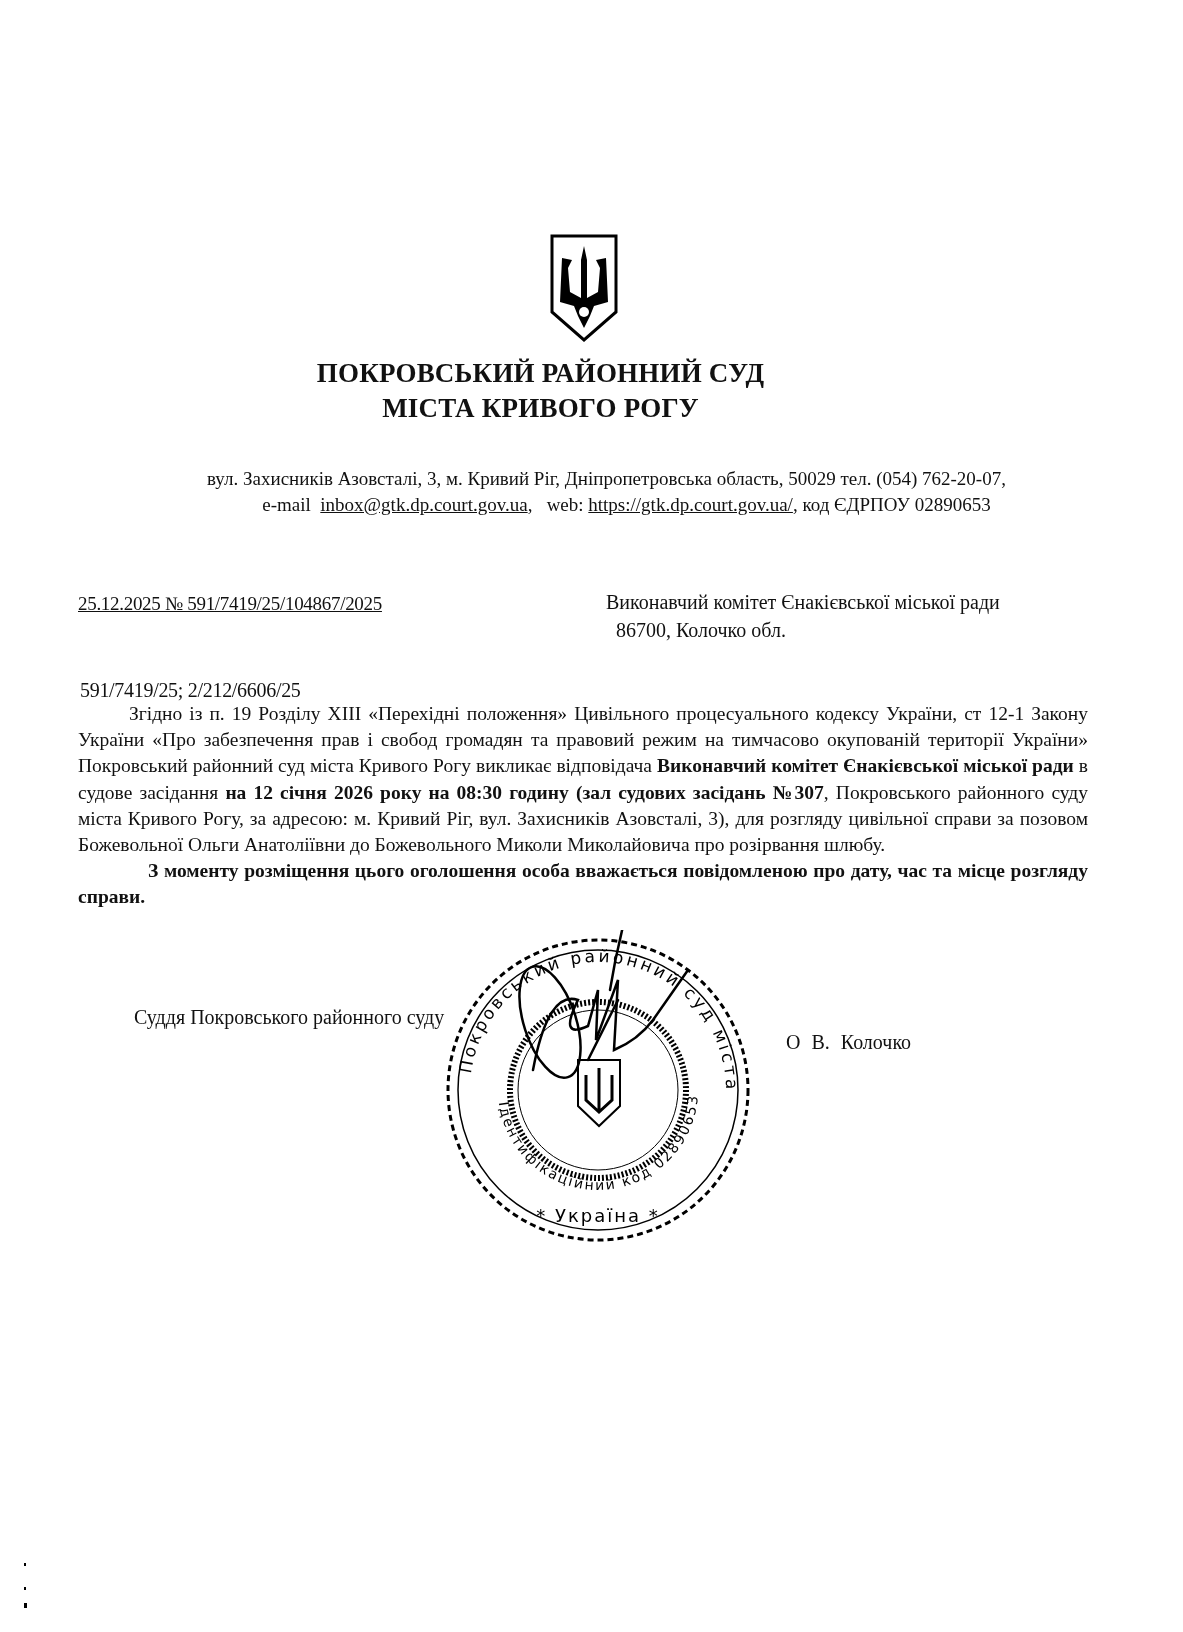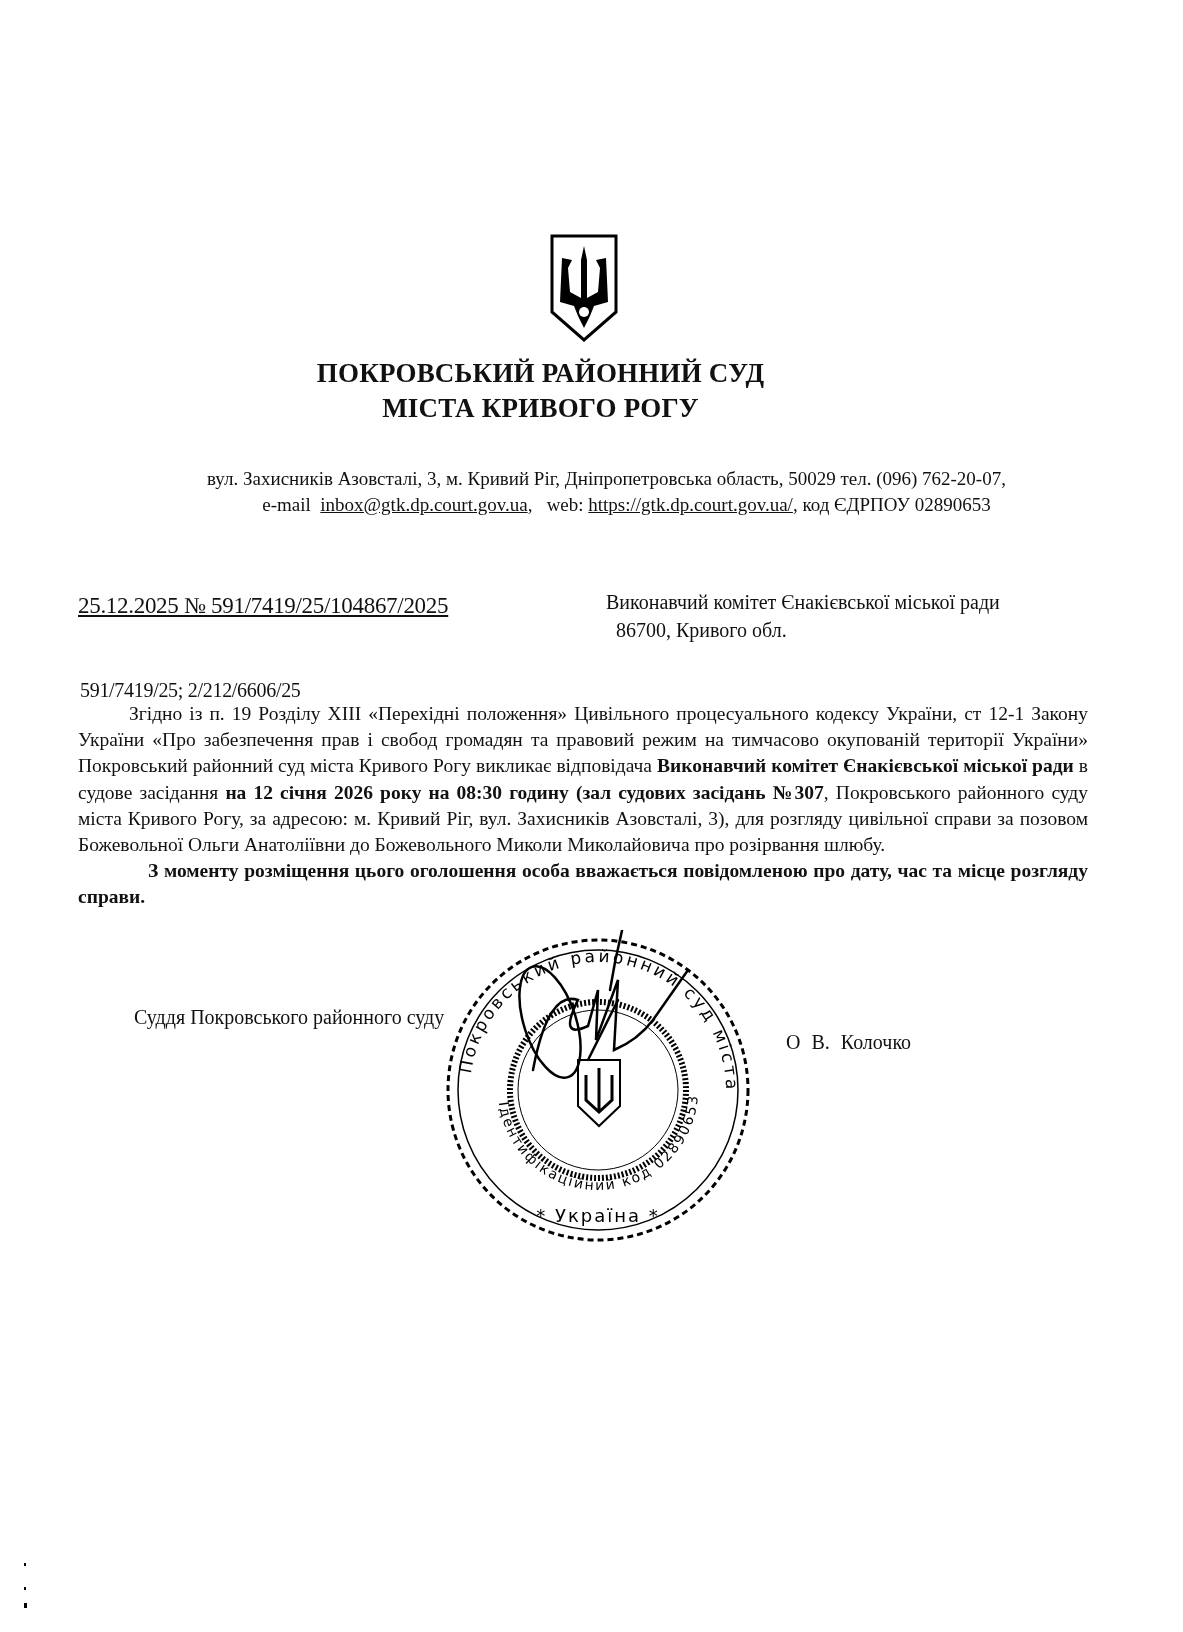--- a/index.html
+++ b/index.html
@@ -15,21 +15,21 @@
     }
     .t1 { top: 357px; }
     .t2 { top: 392px; }
     .addr {
       left: 0; width: 1183px; text-align: center; font-size: 19px; line-height: 26px; padding-left: 35px;
     }
     .addr1 { top: 466px; padding-left: 30px; box-sizing: border-box; }
     .addr2 { top: 492px; }
     .u { text-decoration: underline; }
     .ref {
-      left: 78px; top: 593px; font-size: 23px; text-decoration: underline;
+      left: 78px; top: 593px; font-size: 19px; text-decoration: underline;
       letter-spacing: -0.3px;
     }
     .recipient { left: 606px; top: 588px; font-size: 20px; line-height: 28px; }
     .recipient div:nth-child(2), .recipient div:nth-child(3) { padding-left: 10px; }
     .caseno { left: 80px; top: 679px; font-size: 20px; letter-spacing: -0.3px; }
     .body-text {
       left: 78px; top: 701px; width: 1010px; font-size: 19.5px; line-height: 26.2px;
       text-align: justify;
     }
     .body-text p { margin: 0; text-indent: 51px; }
@@ -48,33 +48,33 @@
   <svg width="72" height="112" viewBox="0 0 72 112">
     <path d="M4 4 H68 V80 L36 108 L4 80 Z" fill="none" stroke="#000" stroke-width="3"></path>
     <path d="M36 14 L39 28 L39 66 L50 60 L52 36 L48 28 L58 26 L60 70 L46 74 L42 84 L36 96 L30 84 L26 74 L12 70 L14 26 L24 28 L20 36 L22 60 L33 66 L33 28 Z" fill="#000"></path>
     <circle cx="36" cy="80" r="5" fill="#fff"></circle>
   </svg>
 </div>
 
 <div class="abs court-title t1">ПОКРОВСЬКИЙ РАЙОННИЙ СУД</div>
 <div class="abs court-title t2">МІСТА КРИВОГО РОГУ</div>
 
-<div class="abs addr addr1">вул. Захисників Азовсталі, 3, м. Кривий Ріг,  Дніпропетровська область, 50029 тел. (096) 762-20-07,</div>
+<div class="abs addr addr1">вул. Захисників Азовсталі, 3, м. Кривий Ріг,  Дніпропетровська область, 50029 тел. (054) 762-20-07,</div>
 <div class="abs addr addr2">
   <span>e-mail</span>&nbsp;
   <span class="u">inbox@gtk.dp.court.gov.ua</span>,&nbsp;&nbsp;
   <span>web:</span>
   <span class="u">https://gtk.dp.court.gov.ua/</span><span>, код ЄДРПОУ 02890653</span>
 </div>
 
 <div class="abs ref">25.12.2025 №  591/7419/25/104867/2025</div>
 
 <div class="abs recipient">
   <div>Виконавчий комітет Єнакієвської міської ради</div>
-  <div>86700,  Кривого обл.</div>
+  <div>86700,  Колочко обл.</div>
 </div>
 
 <div class="abs caseno">591/7419/25; 2/212/6606/25</div>
 
 <div class="abs body-text">
   <p>
     <span>Згідно із п. 19 Розділу XIII «Перехідні положення» Цивільного процесуального кодексу України,  ст 12-1 Закону України «Про забезпечення прав і свобод громадян та правовий режим на тимчасово окупованій території України» Покровський районний суд міста Кривого Рогу  викликає відповідача </span><b>Виконавчий комітет Єнакієвської міської ради</b><span> в судове засідання </span><b>на 12 січня 2026 року на 08:30 годину (зал судових засідань №307</b><span>, Покровського районного суду міста Кривого Рогу, за адресою: м. Кривий Ріг, вул. Захисників Азовсталі, 3), для розгляду цивільної справи за позовом Божевольної Ольги Анатоліївни до Божевольного Миколи Миколайовича про розірвання шлюбу.</span>
   </p>
   <p class="indent2">З моменту розміщення цього оголошення особа вважається повідомленою про дату, час та місце розгляду справи.</p>
 </div>

